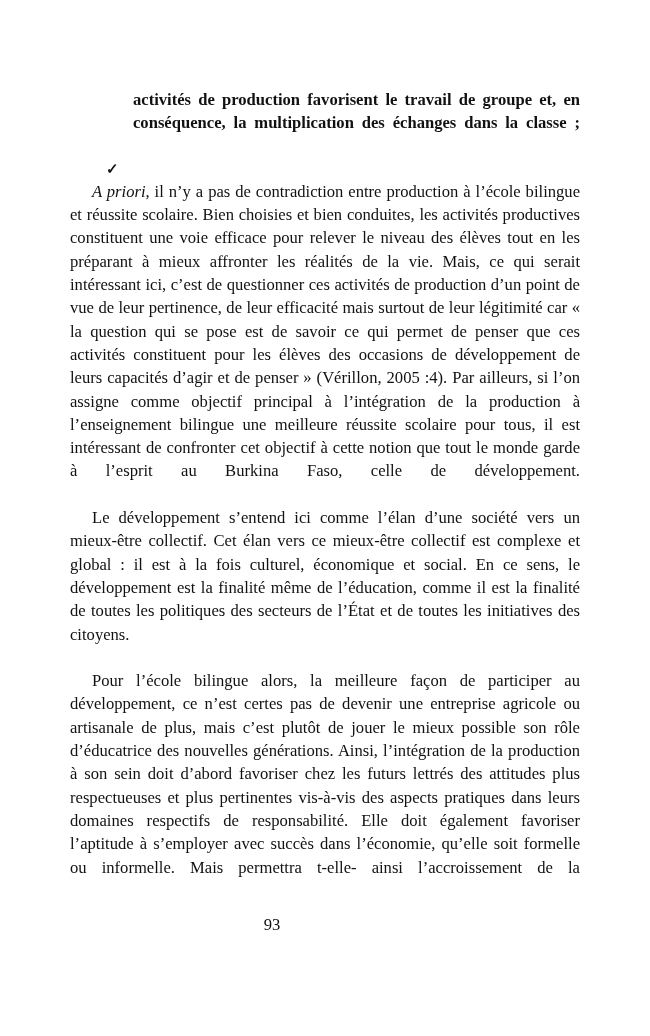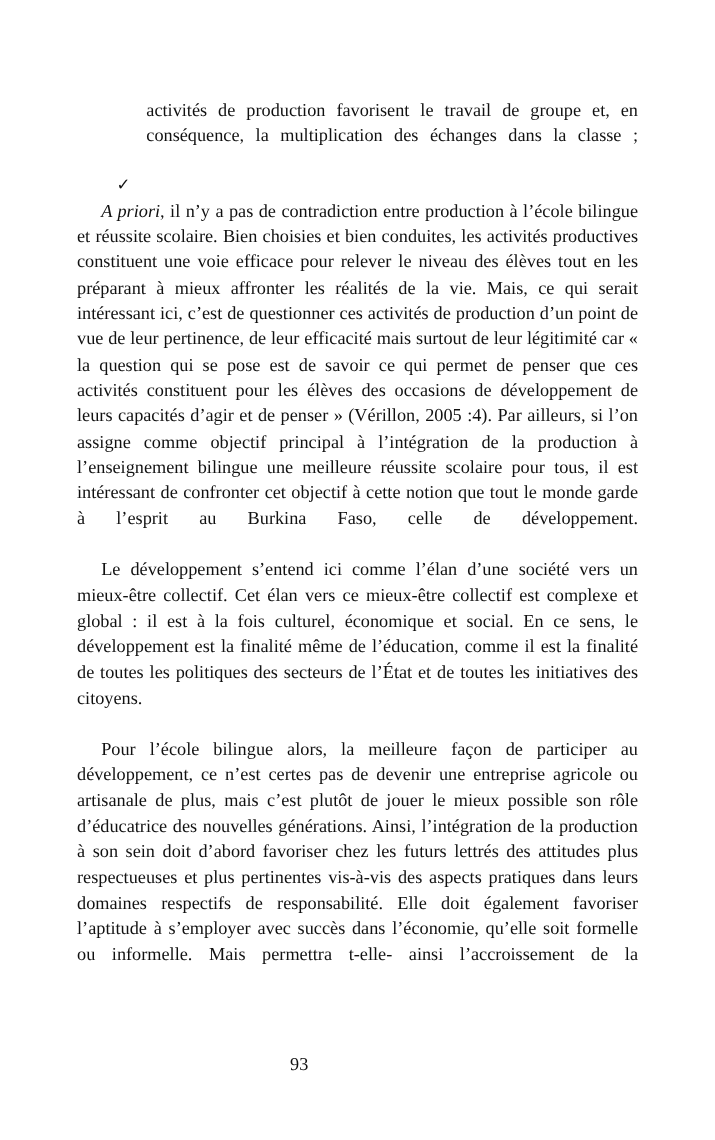--- a/index.html
+++ b/index.html
@@ -33,20 +33,21 @@
     padding: 0;
   }
   .check-item {
     position: relative;
     padding-left: 63px;
     font-size: 16.6px;
     line-height: 23.3px;
     text-align: justify;
     text-justify: inter-word;
     hyphens: none;
+    font-weight: bold;
   }
   .check-item .marker {
     position: absolute;
     left: 36px;
     top: 0;
     width: 16px;
     font-size: 15px;
     line-height: 23.3px;
     text-align: left;
     color: #111111;
@@ -74,21 +75,21 @@
   .para.first-body {
     margin-top: 22px;
   }
   .italic {
     font-style: italic;
   }
   
   .folio {
     position: absolute;
     left: 0;
-    top: 958px;
+    top: 915px;
     width: 544px;
     text-align: center;
     font-size: 16.6px;
     line-height: 20px;
   }
 </style>
 </head>
 <body>
 
 <div class="page">

